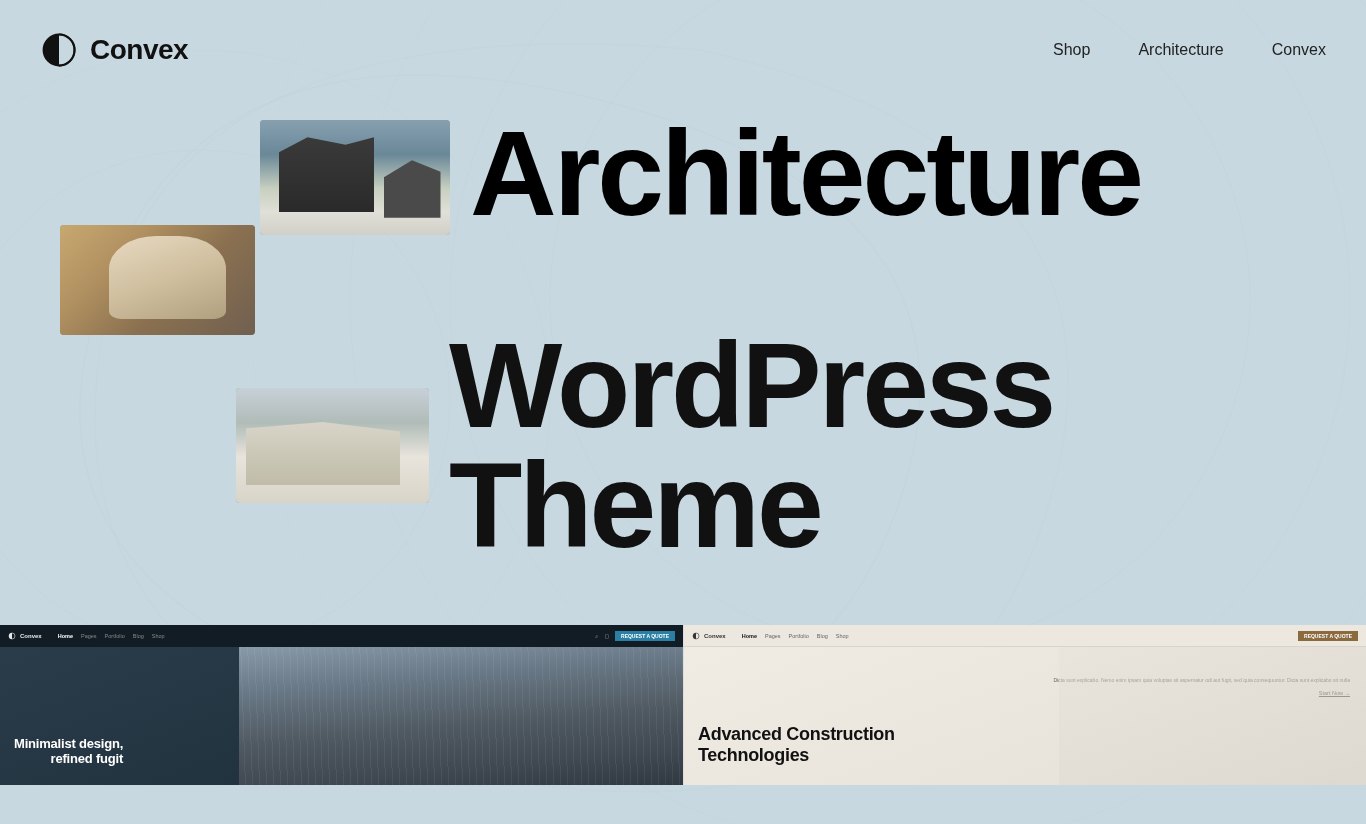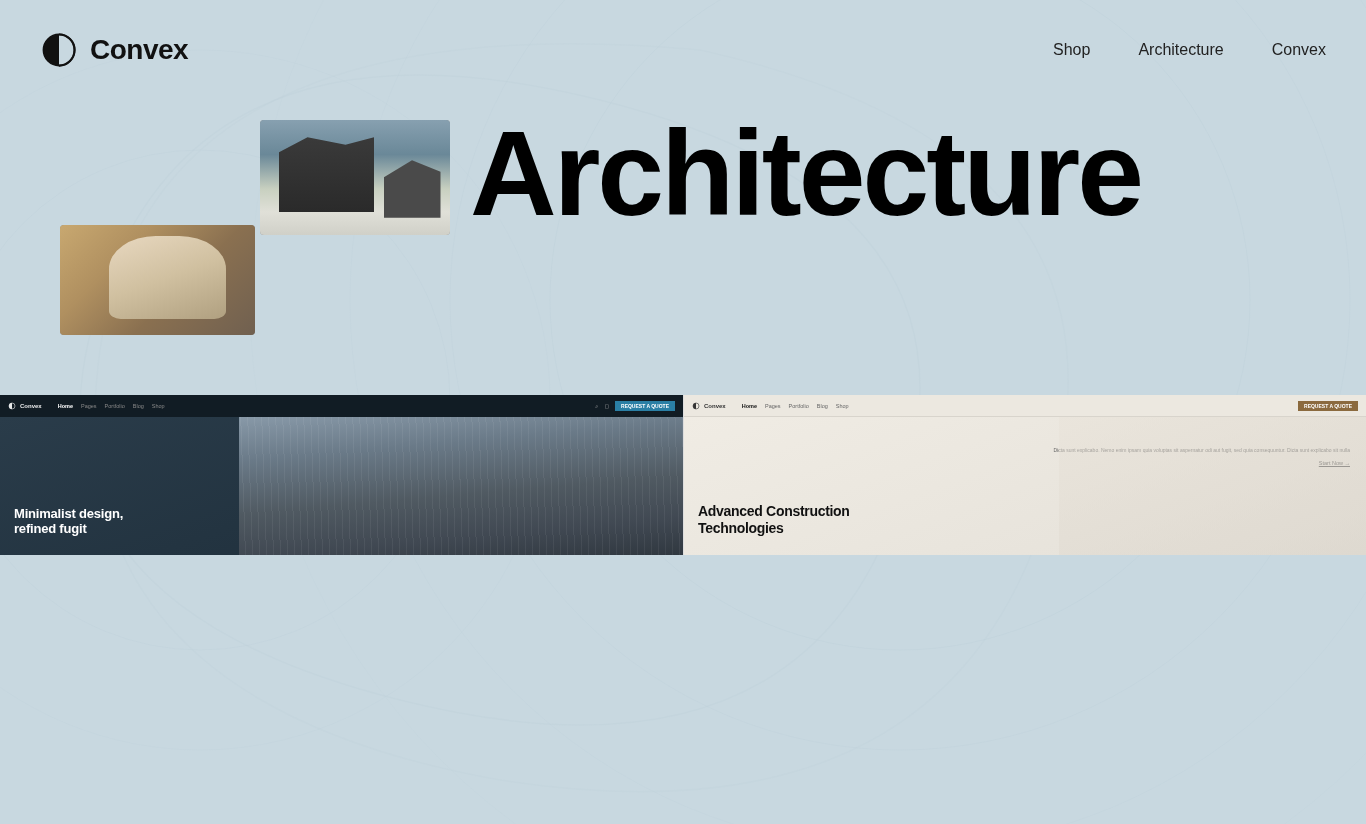--- a/index.html
+++ b/index.html
@@ -412,20 +412,26 @@
       </div>
       <span class="hero-text-architecture">Architecture</span>
     </div>
 
     <div class="hero-line-2">
       <div class="hero-img-2">
         <div class="img-chair"></div>
       </div>
     </div>
 
+    <div class="hero-line-3">
+      <div class="hero-img-3">
+        <div class="img-building-2"></div>
+      </div>
+      <span class="hero-text-wordpress">WordPress Theme</span>
+    </div>
 
   </div>
 </section>
 
 <div class="demo-section">
 
   <div class="demo-card demo-card-dark">
     <div class="demo-mock demo-mock-dark">
 
       <div class="demo-mock-header demo-mock-header-dark">
@@ -454,21 +460,21 @@
 
         <div class="arch-visual">
           <div class="arch-visual-inner">
 
             <div style="position:absolute;inset:0;background:linear-gradient(175deg,#8899a8 0%,#6a7a88 25%,#505a62 55%,#404852 80%,#303840 100%);"></div>
             <div style="position:absolute;inset:0;background:repeating-linear-gradient(88deg,transparent 0px,transparent 6px,rgba(255,255,255,0.06) 6px,rgba(255,255,255,0.06) 7px);"></div>
           </div>
         </div>
 
         <div style="position:absolute;bottom:18px;left:14px;z-index:2;">
-          <div style="font-size:13px;font-weight:900;color:#fff;line-height:1.2;letter-spacing:-0.2px;">Minimalist design,<br><span style="font-size:13px;font-weight:900;color:#fff;">refined fugit</span></div>
+          <div style="font-size:13px;font-weight:900;color:#fff;line-height:1.2;letter-spacing:-0.2px;text-align:right;">Minimalist design,<br><span style="font-size:13px;font-weight:900;color:#fff;">refined fugit</span></div>
         </div>
       </div>
     </div>
   </div>
 
   <div class="demo-card demo-card-light">
     <div class="demo-mock demo-mock-light">
 
       <div class="demo-mock-header demo-mock-header-light">
         <div style="display:flex;align-items:center;gap:4px;">
@@ -486,21 +492,21 @@
           <span style="font-size:5.5px;color:#666;">Shop</span>
         </div>
         <div style="margin-left:auto;">
           <div class="mock-cta-light">REQUEST A QUOTE</div>
         </div>
       </div>
 
       <div class="demo-mock-body demo-mock-body-light" style="position:relative;">
 
         <div style="position:absolute;bottom:18px;left:14px;z-index:2;max-width:48%;">
-          <div style="font-size:14px;font-weight:900;color:#111;line-height:1.2;letter-spacing:-0.3px;">Advanced Construction<br>Technologies</div>
+          <div style="font-size:18px;font-weight:900;color:#111;line-height:1.2;letter-spacing:-0.3px;">Advanced Construction<br>Technologies</div>
         </div>
 
         <div class="mock-right-text">
           <p style="font-size:5px;color:#666;line-height:1.5;">Dicta sunt explicabo. Nemo enim ipsam quia voluptas sit aspernatur odi aut fugit, sed quia consequuntur. Dicta sunt explicabo sit nulla</p>
           <p style="font-size:5.5px;color:#555;text-decoration:underline;margin-top:5px;cursor:pointer;">Start Now →</p>
         </div>
 
         <div style="position:absolute;top:0;right:0;width:45%;height:100%;background:linear-gradient(160deg,#e8e2d8 0%,#d8d2c8 100%);opacity:0.5;"></div>
       </div>
     </div>

